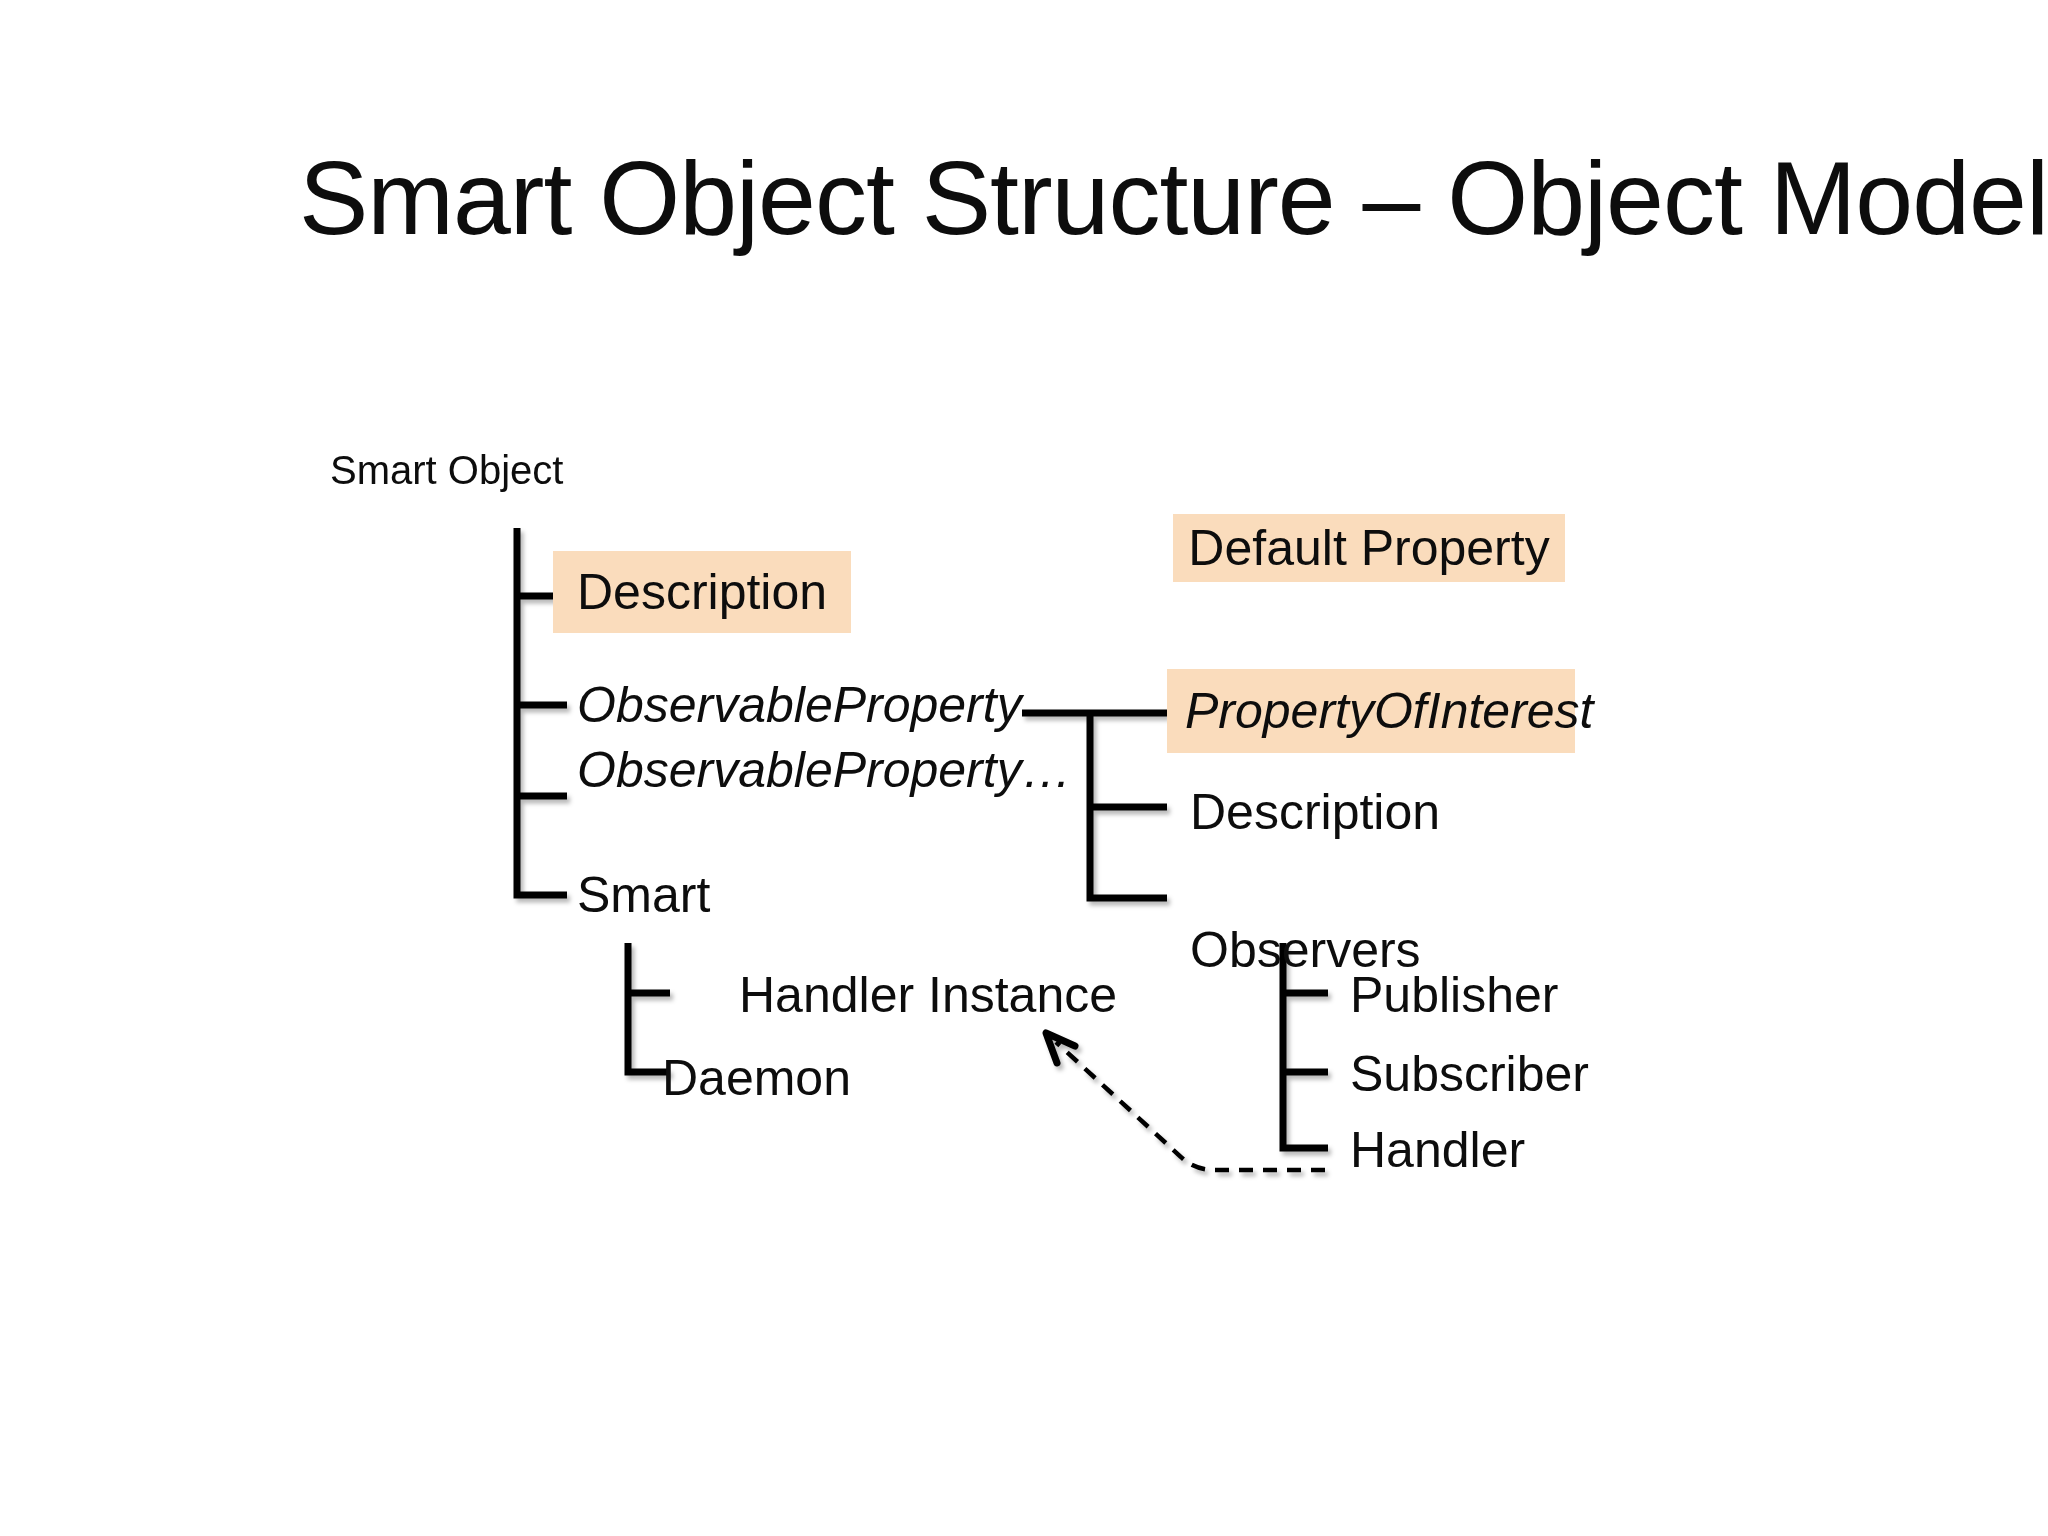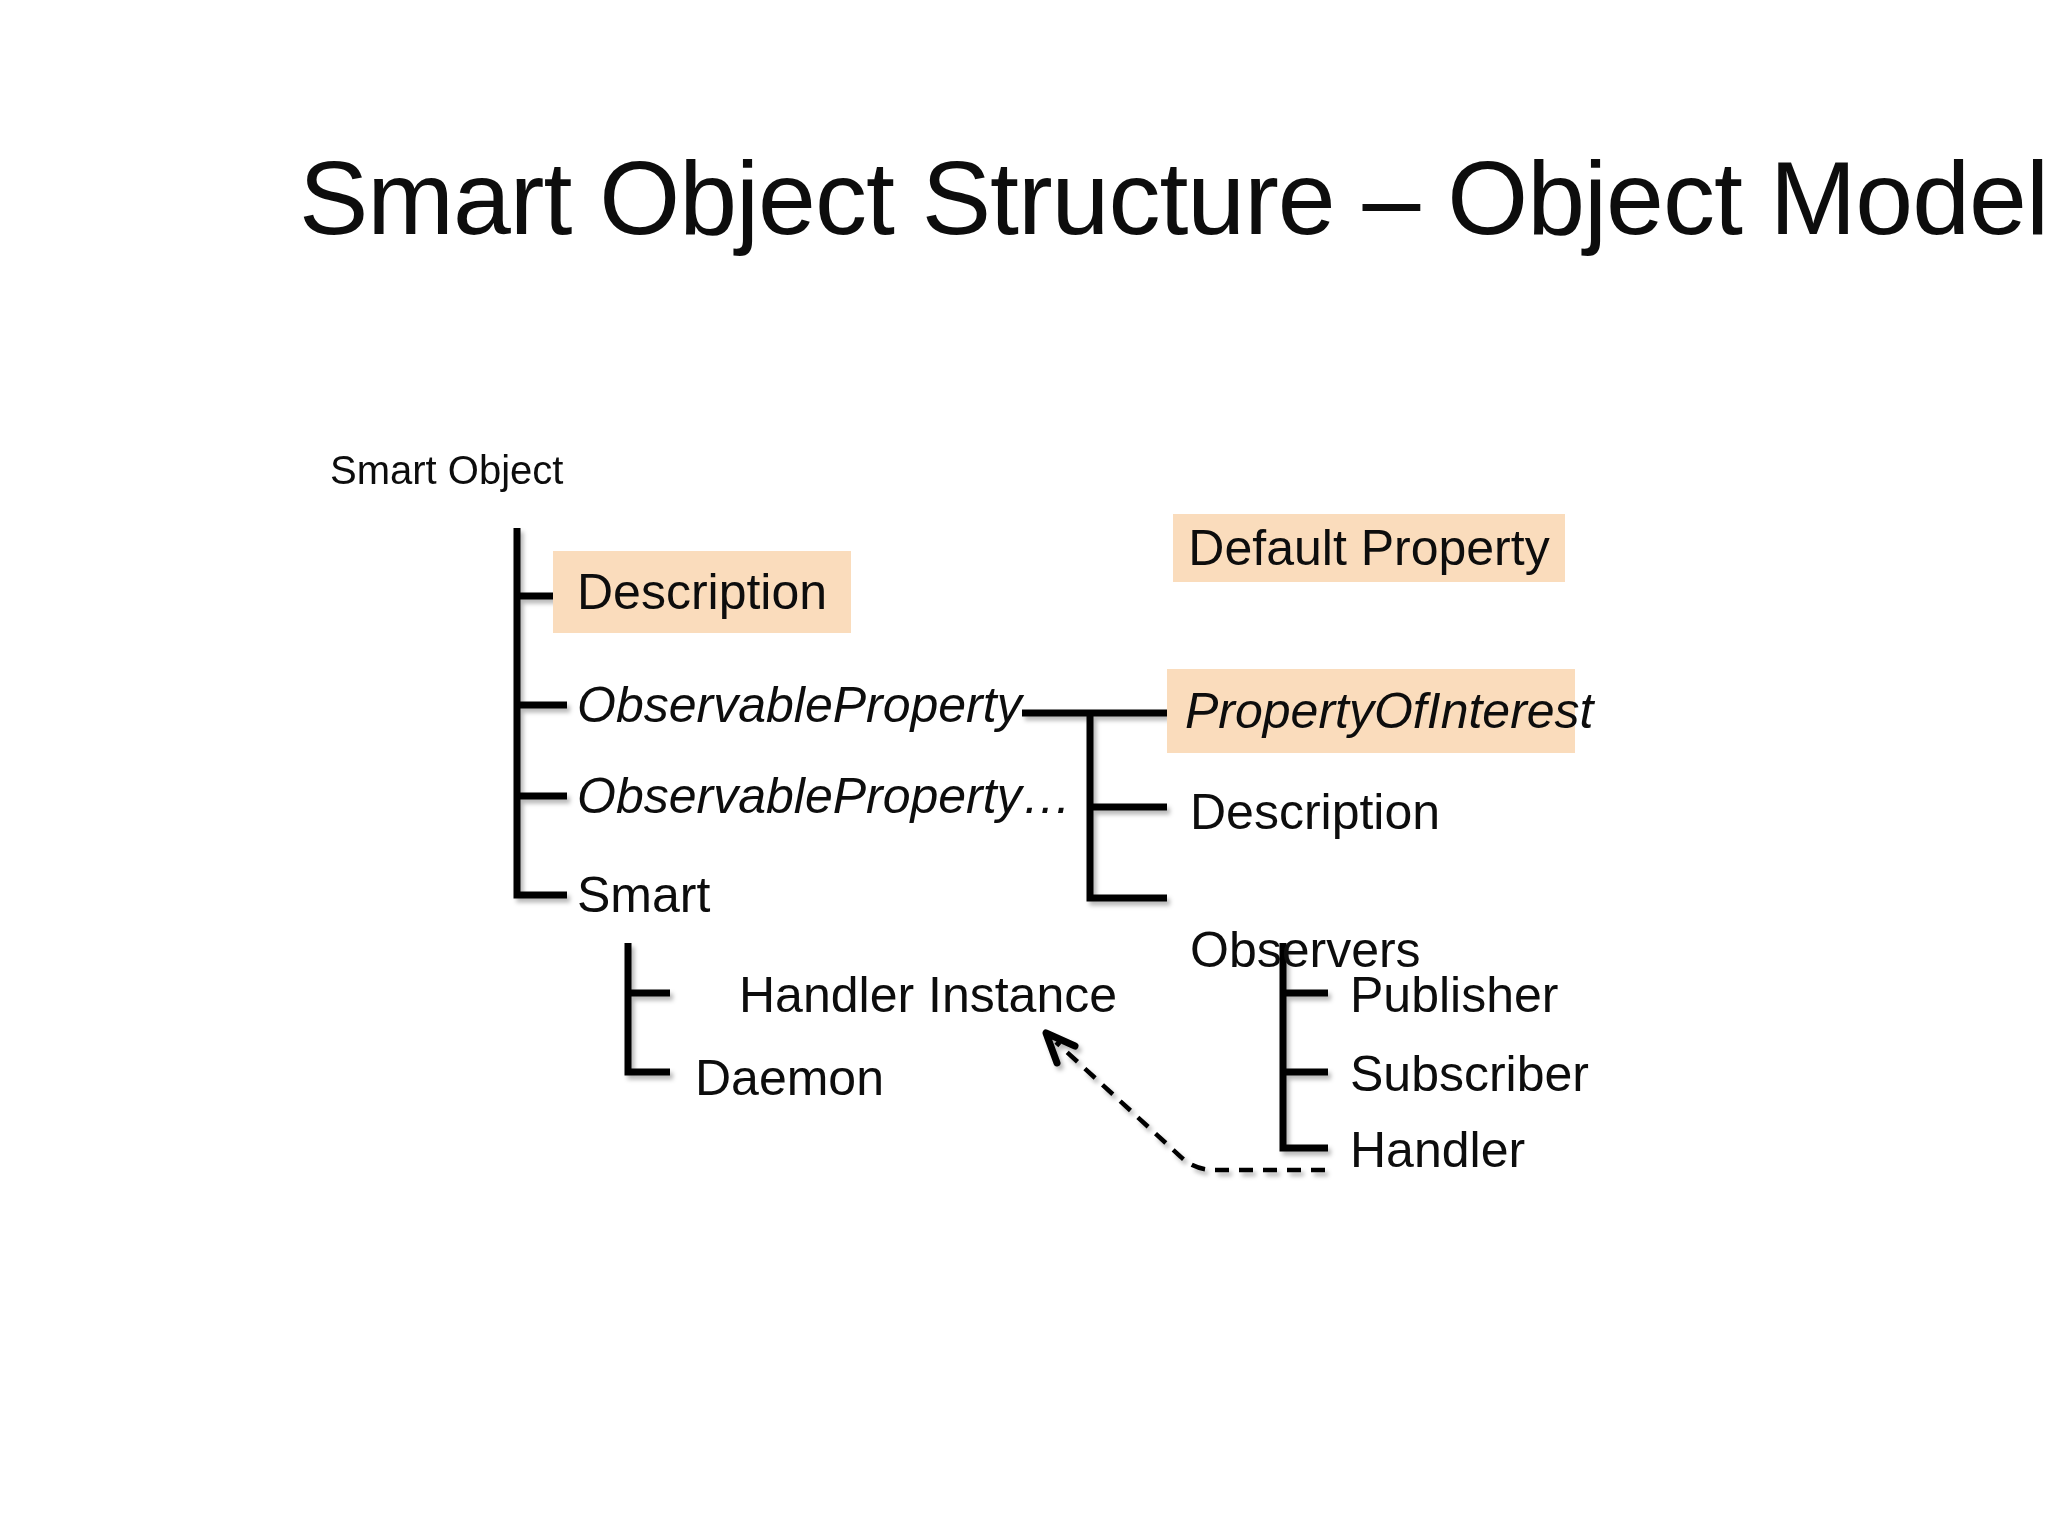--- a/index.html
+++ b/index.html
@@ -74,27 +74,27 @@
     <path class="arrow-head" d="M1075,1046 L1046,1033 L1057,1063"></path>
   </g>
 </svg>
 
 <div class="abs root-label" style="left:330px; top:450px;">Smart Object</div>
 
 <div class="abs node hl hl-pad" style="left:553px; top:551px;">Description</div>
 
 <div class="abs node it" style="left:577px; top:680px;">ObservableProperty</div>
 
-<div class="abs node it" style="left:577px; top:771px;">ObservableProperty…</div>
+<div class="abs node it" style="left:577px; top:745px;">ObservableProperty…</div>
 
 <div class="abs node" style="left:577px; top:870px;">Smart</div>
 
 <div class="abs node" style="left:695px; top:970px;margin-left:44px;">Handler Instance</div>
 
-<div class="abs node" style="left:695px; top:1053px;">Daemon</div>
+<div class="abs node" style="left:662px; top:1053px;">Daemon</div>
 
 <div class="abs node hl hl-flex center-text" style="left:1173px; top:514px; width:392px; height:68px;">Default Property</div>
 
 <div class="abs node it hl hl-flex" style="left:1167px; top:669px; width:408px; height:84px; padding-left:18px;">PropertyOfInterest</div>
 
 <div class="abs node" style="left:1190px; top:787px;">Description</div>
 
 <div class="abs node" style="left:1190px; top:925px;">Observers</div>
 
 <div class="abs node" style="left:1350px; top:970px;">Publisher</div>

